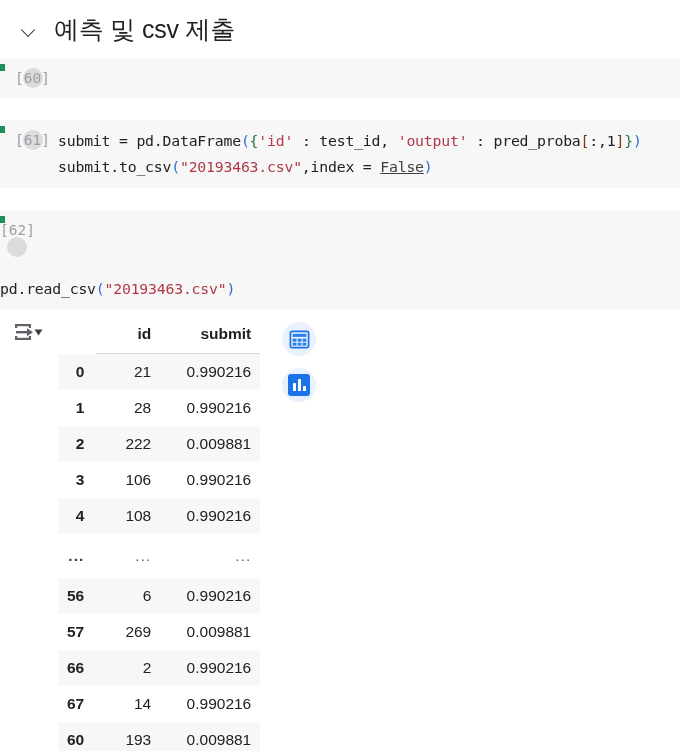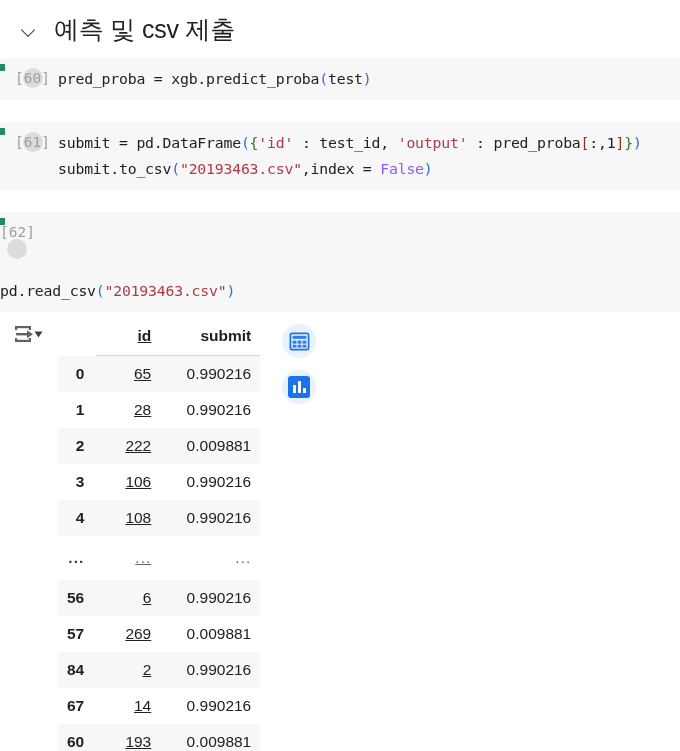--- a/index.html
+++ b/index.html
@@ -95,21 +95,21 @@
   .code-body {
     flex: 1 1 auto;
     font-family: "DejaVu Sans Mono", monospace;
     font-size: 14.8px;
     line-height: 26px;
     color: #202124;
     white-space: pre;
     letter-spacing: -0.2px;
   }
   .tok-str  { color: #b03a48; }
-  .tok-kw   { color: #8b5cf6; }
+  .tok-kw   { color: #404040; text-decoration: underline; }
   .tok-paren{ color: #2a6fd6; }
   .tok-brace{ color: #1a7a42; }
   .tok-brack{ color: #7a3b12; }
 
   
   .run-dot {
     position: absolute;
     left: 0px;
     top: 6px;
     width: 5px;
@@ -170,21 +170,21 @@
   table.df tbody tr.shade td { background: #f7f7f7; }
   table.df tbody tr.dots td {
     background: #ffffff;
     color: #3c4043;
     font-weight: 700;
     letter-spacing: 1px;
     padding-top: 10px;
     padding-bottom: 10px;
   }
   table.df tbody tr.dots td.num { font-weight: 400; color: #5f6368; }
-  .col-id     { min-width: 46px; text-decoration: underline; }
+  .col-id     { min-width: 46px; }
   .col-output { min-width: 82px; }
 
   
   .df-actions {
     flex: 0 0 auto;
     padding-left: 22px;
     padding-top: 6px;
     display: flex;
     flex-direction: column;
     gap: 12px;
@@ -220,21 +220,20 @@
   <div class="chevron"></div>
   <div class="section-title">예측 및 csv 제출</div>
 </div>
 
 <div id="cells-root">
     <div class="cell" style="margin-top: 0px;">
       <div class="run-dot"></div>
       <div class="cell-gutter">
         <span class="exec-count"><span class="disc"></span><span class="txt">[60]</span></span>
       </div>
-      <div class="code-body"><div><span>pred_proba = xgb.predict_proba</span><span class="tok-paren">(</span><span>test</span><span class="tok-paren">)</span></div></div>
     </div>
     <div class="cell" style="margin-top: 22px;">
       <div class="run-dot"></div>
       <div class="cell-gutter">
         <span class="exec-count"><span class="disc"></span><span class="txt">[61]</span></span>
       </div>
       <div class="code-body"><div><span>submit = pd.DataFrame</span><span class="tok-paren">(</span><span class="tok-brace">{</span><span class="tok-str">'id'</span><span> : test_id, </span><span class="tok-str">'output'</span><span> : pred_proba</span><span class="tok-brack">[</span><span>:,1</span><span class="tok-brack">]</span><span class="tok-brace">}</span><span class="tok-paren">)</span></div><div><span>submit.to_csv</span><span class="tok-paren">(</span><span class="tok-str">"20193463.csv"</span><span>,index = </span><span class="tok-kw">False</span><span class="tok-paren">)</span></div></div>
     </div>
     <div class="cell" style="margin-top: 22px; flex-direction: column;">
       <div class="run-dot"></div>
@@ -268,21 +267,21 @@
       <thead>
         <tr>
           <th class="idx"></th>
           <th class="col-id">id</th>
           <th class="col-output">submit</th>
         </tr>
       </thead>
       <tbody id="df-body">
           <tr class="shade">
             <td class="idx">0</td>
-            <td class="col-id num">65</td>
+            <td class="col-id num">21</td>
             <td class="col-output num">0.990216</td>
           </tr>
           <tr>
             <td class="idx">1</td>
             <td class="col-id num">28</td>
             <td class="col-output num">0.990216</td>
           </tr>
           <tr class="shade">
             <td class="idx">2</td>
             <td class="col-id num">222</td>
@@ -307,21 +306,21 @@
             <td class="idx">56</td>
             <td class="col-id num">6</td>
             <td class="col-output num">0.990216</td>
           </tr>
           <tr>
             <td class="idx">57</td>
             <td class="col-id num">269</td>
             <td class="col-output num">0.009881</td>
           </tr>
           <tr class="shade">
-            <td class="idx">84</td>
+            <td class="idx">66</td>
             <td class="col-id num">2</td>
             <td class="col-output num">0.990216</td>
           </tr>
           <tr>
             <td class="idx">67</td>
             <td class="col-id num">14</td>
             <td class="col-output num">0.990216</td>
           </tr>
           <tr class="shade">
             <td class="idx">60</td>

